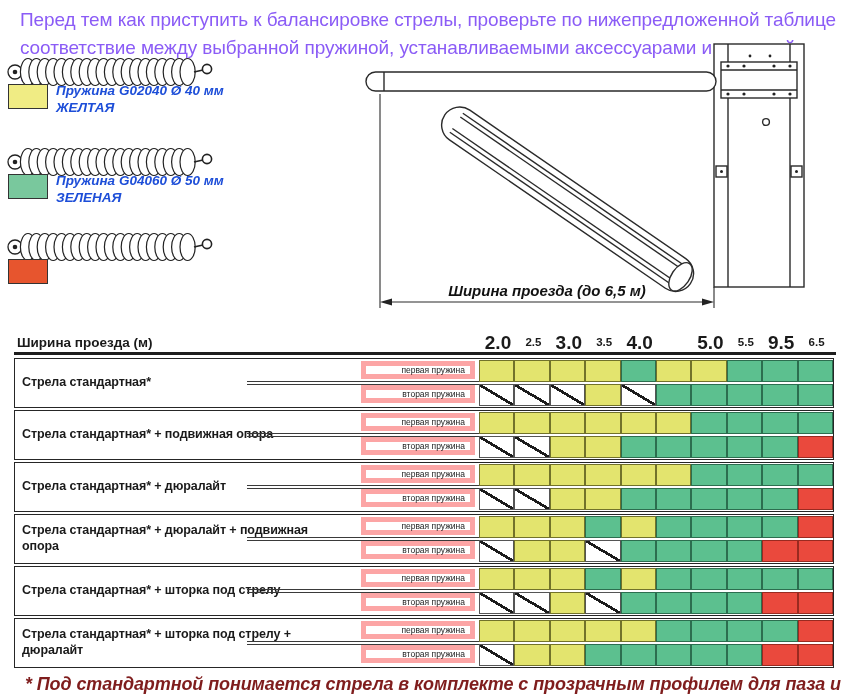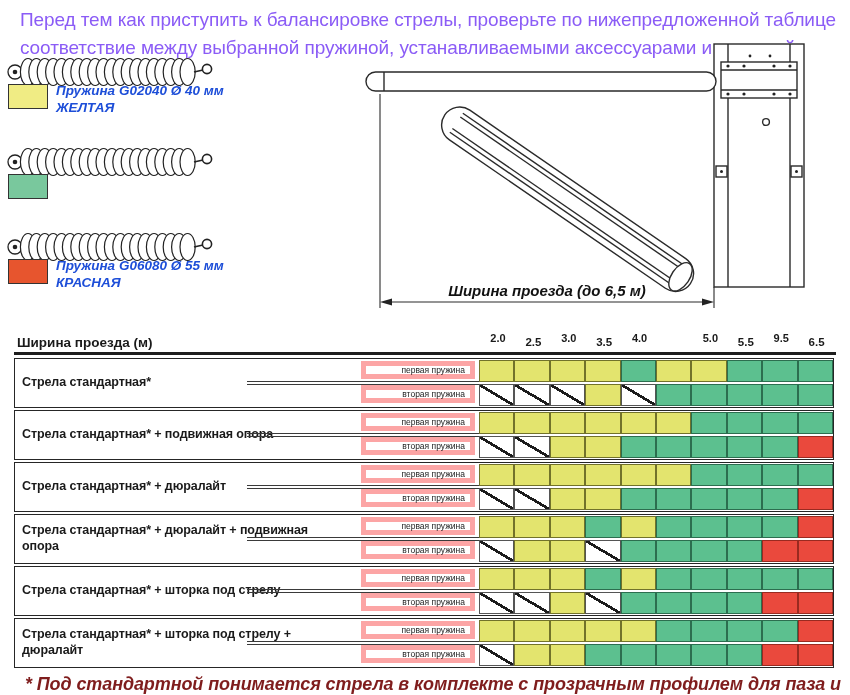--- a/index.html
+++ b/index.html
@@ -16,21 +16,21 @@
   .swatch{position:absolute;left:2px;top:28px;width:38px;height:23px;border:1.2px solid #333;}
   .leg-text{position:absolute;left:50px;top:26px;font-size:13.5px;font-weight:bold;
             font-style:italic;line-height:1.28;white-space:nowrap;color:#1d4ed8;}
 
   
   #diagram-svg{position:absolute;left:340px;top:36px;}
 
   
   #table-title{position:absolute;left:17px;top:335px;font-size:13.5px;font-weight:bold;}
   .colnum{position:absolute;top:334px;width:36px;text-align:center;font-weight:bold;}
-  .colnum.whole{font-size:11px;top:332px;}
+  .colnum.whole{font-size:19px;top:332px;}
   .colnum.half{font-size:11.5px;top:336px;}
   #header-rule{position:absolute;left:14px;top:352px;width:822px;height:0;
                border-top:3px solid #1e1e1e;}
 
   .group{position:absolute;left:14px;width:818px;height:48px;border:1.8px solid #262626;
          background:#fff;box-sizing:content-box;}
   .g-label{position:absolute;left:7px;top:0;width:310px;height:100%;display:flex;
            align-items:center;font-size:12.5px;font-weight:bold;line-height:1.25;
            letter-spacing:-0.1px;}
   .g-divider{position:absolute;left:232px;top:22px;width:234px;height:2px;
@@ -113,20 +113,24 @@
           <ellipse cx="139.60000000000002" cy="16" rx="7.6" ry="13.5" fill="#fff" stroke="#222" stroke-width="1.2"></ellipse>
           <ellipse cx="148" cy="16" rx="7.6" ry="13.5" fill="#fff" stroke="#222" stroke-width="1.2"></ellipse>
           <ellipse cx="156.4" cy="16" rx="7.6" ry="13.5" fill="#fff" stroke="#222" stroke-width="1.2"></ellipse>
           <ellipse cx="164.8" cy="16" rx="7.6" ry="13.5" fill="#fff" stroke="#222" stroke-width="1.2"></ellipse>
           <ellipse cx="173.20000000000002" cy="16" rx="7.6" ry="13.5" fill="#fff" stroke="#222" stroke-width="1.2"></ellipse>
           <ellipse cx="181.6" cy="16" rx="7.6" ry="13.5" fill="#fff" stroke="#222" stroke-width="1.2"></ellipse>
           <line x1="188" y1="16" x2="197" y2="14" stroke="#222" stroke-width="1.6"></line>
           <circle cx="201" cy="13" r="4.6" fill="#fff" stroke="#222" stroke-width="1.6"></circle>
         </svg>
         <div class="swatch" style="background: rgb(121, 200, 157);"></div>
+        <div class="leg-text">
+          <div>Пружина G04060  Ø 50 мм</div>
+          <div>ЗЕЛЕНАЯ</div>
+        </div>
       </div>
       <div class="legend-item" style="top: 231px; height: 86px;">
         <svg width="210" height="32" class="spring-svg">
           <circle cx="9" cy="16" r="7" fill="#fff" stroke="#222" stroke-width="1.3"></circle>
           <circle cx="9" cy="16" r="2.3" fill="#222"></circle>
           <ellipse cx="22" cy="16" rx="7.6" ry="13.5" fill="#fff" stroke="#222" stroke-width="1.2"></ellipse>
           <ellipse cx="30.4" cy="16" rx="7.6" ry="13.5" fill="#fff" stroke="#222" stroke-width="1.2"></ellipse>
           <ellipse cx="38.8" cy="16" rx="7.6" ry="13.5" fill="#fff" stroke="#222" stroke-width="1.2"></ellipse>
           <ellipse cx="47.2" cy="16" rx="7.6" ry="13.5" fill="#fff" stroke="#222" stroke-width="1.2"></ellipse>
           <ellipse cx="55.6" cy="16" rx="7.6" ry="13.5" fill="#fff" stroke="#222" stroke-width="1.2"></ellipse>
@@ -142,24 +146,20 @@
           <ellipse cx="139.60000000000002" cy="16" rx="7.6" ry="13.5" fill="#fff" stroke="#222" stroke-width="1.2"></ellipse>
           <ellipse cx="148" cy="16" rx="7.6" ry="13.5" fill="#fff" stroke="#222" stroke-width="1.2"></ellipse>
           <ellipse cx="156.4" cy="16" rx="7.6" ry="13.5" fill="#fff" stroke="#222" stroke-width="1.2"></ellipse>
           <ellipse cx="164.8" cy="16" rx="7.6" ry="13.5" fill="#fff" stroke="#222" stroke-width="1.2"></ellipse>
           <ellipse cx="173.20000000000002" cy="16" rx="7.6" ry="13.5" fill="#fff" stroke="#222" stroke-width="1.2"></ellipse>
           <ellipse cx="181.6" cy="16" rx="7.6" ry="13.5" fill="#fff" stroke="#222" stroke-width="1.2"></ellipse>
           <line x1="188" y1="16" x2="197" y2="14" stroke="#222" stroke-width="1.6"></line>
           <circle cx="201" cy="13" r="4.6" fill="#fff" stroke="#222" stroke-width="1.6"></circle>
         </svg>
         <div class="swatch" style="background: rgb(231, 85, 46);"></div>
-        <div class="leg-text">
-          <div>Пружина G06080  Ø 55 мм</div>
-          <div>КРАСНАЯ</div>
-        </div>
       </div>
     </div>
 
   <svg id="diagram-svg" width="510" height="284" viewBox="340 36 510 284">
     <g stroke="#2a2a2a" fill="none" stroke-width="1.4">
 
       <g>
         <rect x="714" y="44" width="90" height="243" fill="#fff"></rect>
         <line x1="728" y1="44" x2="728" y2="287"></line>
         <line x1="790" y1="44" x2="790" y2="287"></line>

